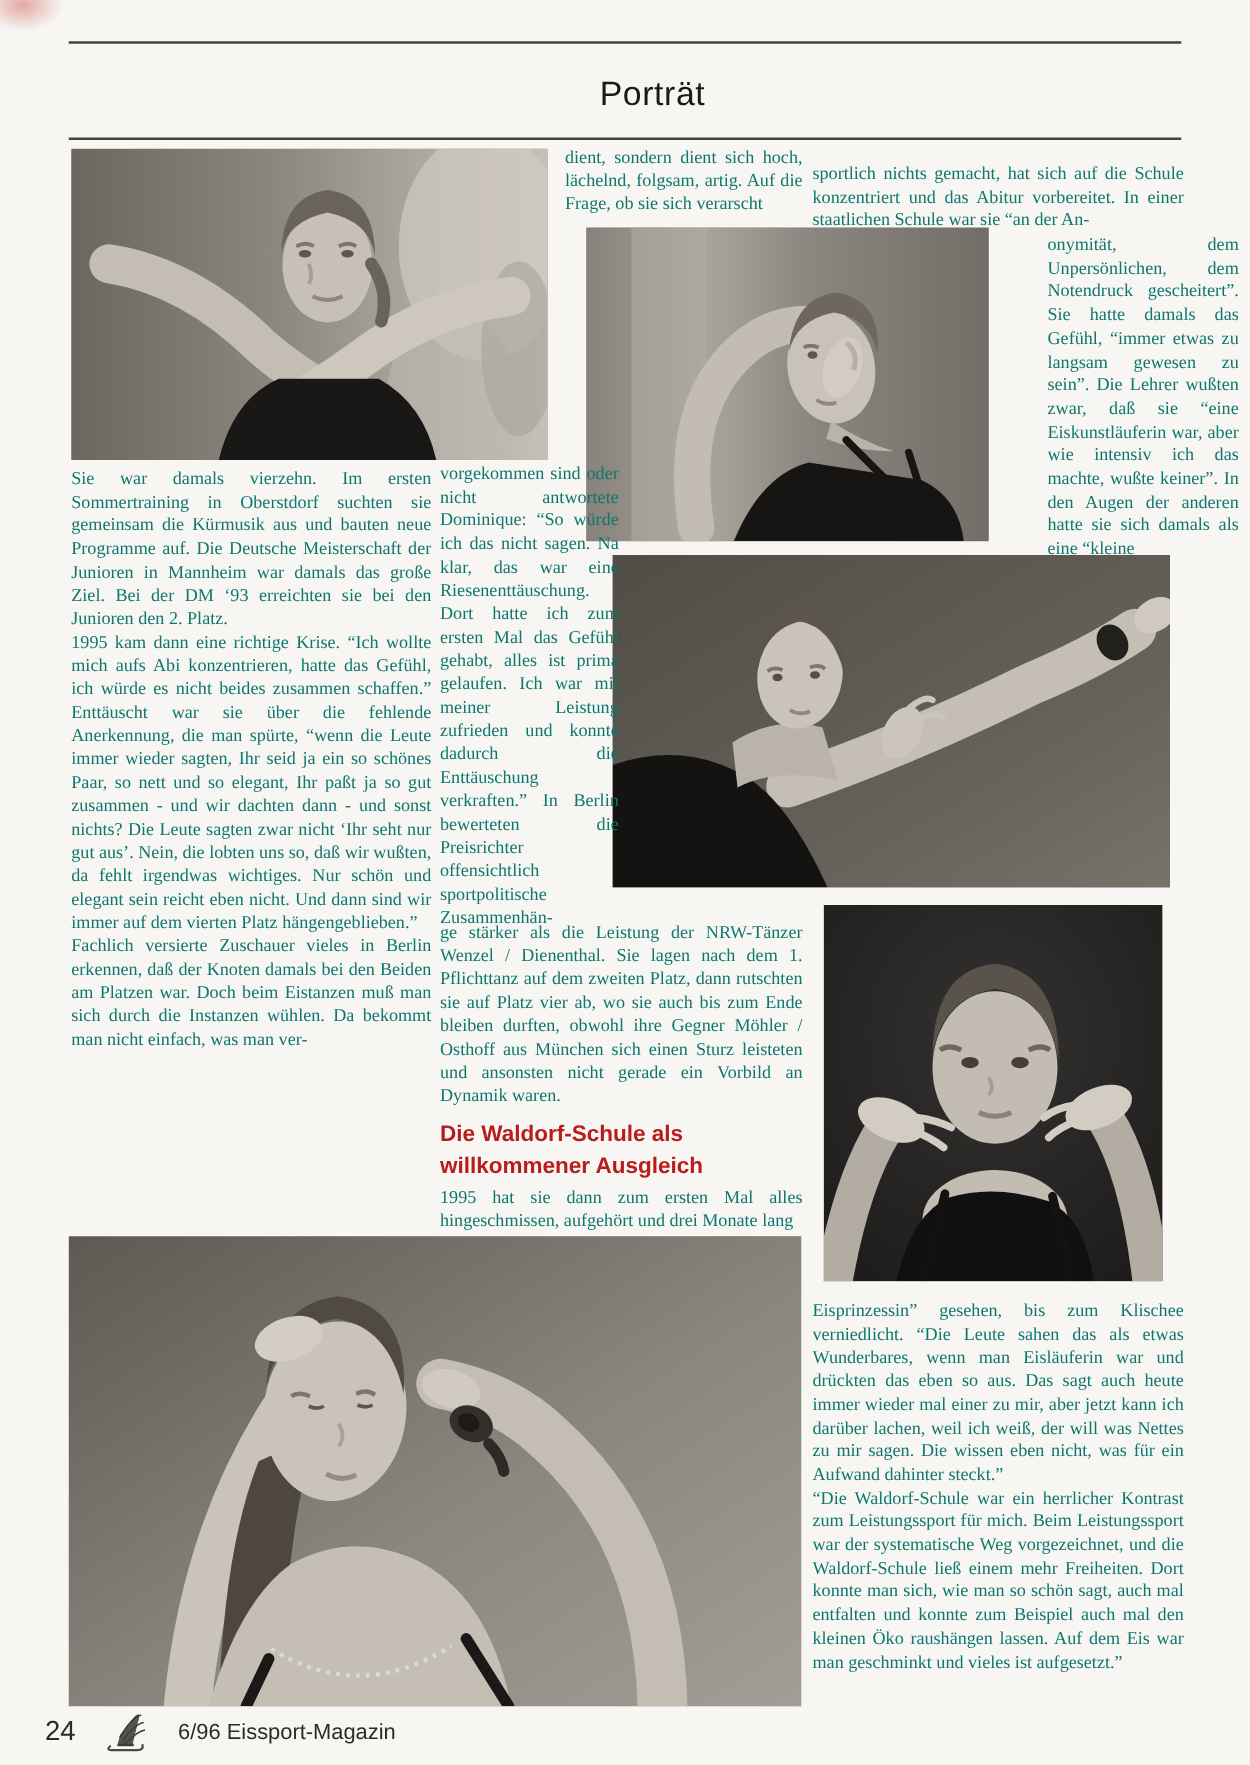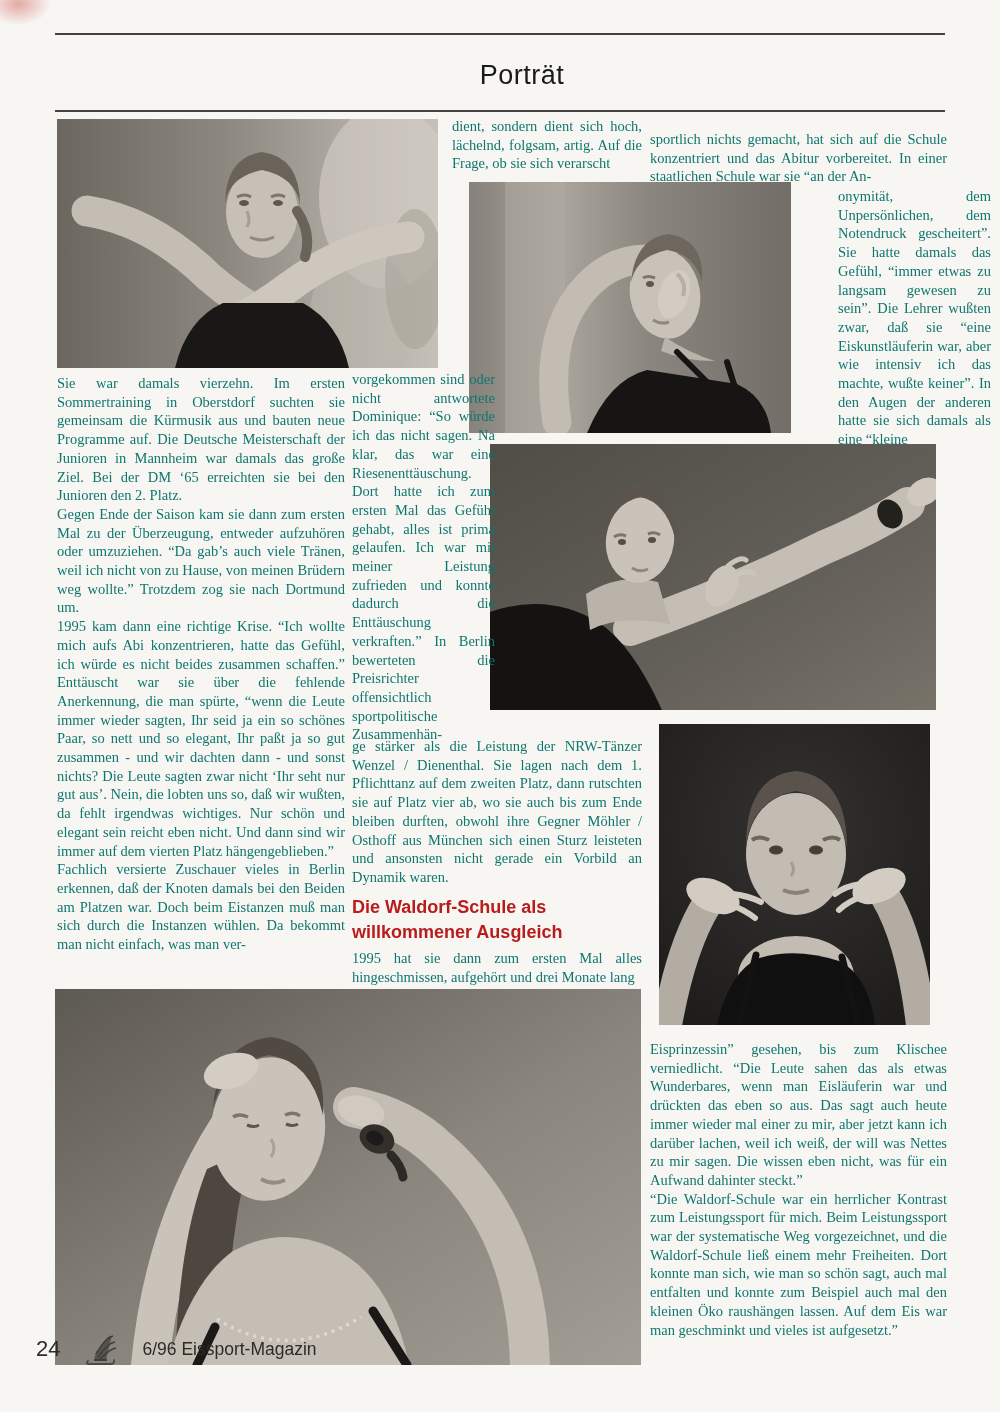--- a/index.html
+++ b/index.html
@@ -27,21 +27,21 @@
   }
   .body-text p { margin:0; }
   .section-heading {
     position:absolute; font-family:"Liberation Sans", sans-serif;
     font-weight:bold; font-size:18px; line-height:25px; color:#b91c1c;
     text-align:left;
   }
   .photo { position:absolute; margin:0; overflow:hidden; background:#8a867f; }
   .photo svg { display:block; width:100%; height:100%; }
   .footer {
-    position:absolute; left:36px; top:1332px; display:flex; align-items:center; gap:23px;
+    position:absolute; left:36px; top:1368px; display:flex; align-items:center; gap:23px;
     font-family:"Liberation Sans", sans-serif; color:#2c2b29;
   }
   .footer .page-num { font-size:22px; }
   .footer .issue { font-size:17.5px; }
   .footer .logo { display:inline-block; width:36px; height:34px; }
 </style>
 </head>
 <body>
 
 <div class="page">
@@ -197,22 +197,21 @@
 
   <div class="body-text" style="left:650px; top:117px; width:297px; height:64px;margin-top:13px;">
     <p>sportlich nichts gemacht, hat sich auf die Schule konzentriert und das Abitur vorbereitet. In einer staatlichen Schule war sie “an der An-</p>
   </div>
 
   <div class="body-text" style="left:794px; top:187px; width:153px; height:266px;margin-left:44px;">
     <p>onymität, dem Unpersönlichen, dem Notendruck gescheitert”. Sie hatte damals das Gefühl, “immer etwas zu langsam gewesen zu sein”. Die Lehrer wußten zwar, daß sie “eine Eiskunstläuferin war, aber wie intensiv ich das machte, wußte keiner”. In den Augen der anderen hatte sie sich damals als eine “kleine</p>
   </div>
 
   <div class="body-text" style="left:57px; top:374px; width:288px; height:604px;">
-    <p>Sie war damals vierzehn. Im ersten Sommertraining in Oberstdorf suchten sie gemeinsam die Kürmusik aus und bauten neue Programme auf. Die Deutsche Meisterschaft der Junioren in Mannheim war damals das große Ziel. Bei der DM ‘65 erreichten sie bei den Junioren den 2. Platz.</p>
-    <p>Gegen Ende der Saison kam sie dann zum ersten Mal zu der Überzeugung, entweder aufzuhören oder umzuziehen. “Da gab’s auch viele Tränen, weil ich nicht von zu Hause, von meinen Brüdern weg wollte.” Trotzdem zog sie nach Dortmund um.</p>
+    <p>Sie war damals vierzehn. Im ersten Sommertraining in Oberstdorf suchten sie gemeinsam die Kürmusik aus und bauten neue Programme auf. Die Deutsche Meisterschaft der Junioren in Mannheim war damals das große Ziel. Bei der DM ‘93 erreichten sie bei den Junioren den 2. Platz.</p>
     <p>1995 kam dann eine richtige Krise. “Ich wollte mich aufs Abi konzentrieren, hatte das Gefühl, ich würde es nicht beides zusammen schaffen.” Enttäuscht war sie über die fehlende Anerkennung, die man spürte, “wenn die Leute immer wieder sagten, Ihr seid ja ein so schönes Paar, so nett und so elegant, Ihr paßt ja so gut zusammen - und wir dachten dann - und sonst nichts? Die Leute sagten zwar nicht ‘Ihr seht nur gut aus’. Nein, die lobten uns so, daß wir wußten, da fehlt irgendwas wichtiges. Nur schön und elegant sein reicht eben nicht. Und dann sind wir immer auf dem vierten Platz hängengeblieben.”</p>
     <p>Fachlich versierte Zuschauer vieles in Berlin erkennen, daß der Knoten damals bei den Beiden am Platzen war. Doch beim Eistanzen muß man sich durch die Instanzen wühlen. Da bekommt man nicht einfach, was man ver-</p>
   </div>
 
   <div class="body-text" style="left:352px; top:370px; width:143px; height:356px;">
     <p>vorgekommen sind oder nicht antwortete Dominique: “So würde ich das nicht sagen. Na klar, das war eine Riesenenttäuschung. Dort hatte ich zum ersten Mal das Gefühl gehabt, alles ist prima gelaufen. Ich war mit meiner Leistung zufrieden und konnte dadurch die Enttäuschung verkraften.” In Berlin bewerteten die Preisrichter offensichtlich sportpolitische Zusammenhän-</p>
   </div>
 
   <div class="body-text" style="left:352px; top:737px; width:290px; height:155px;">
     <p>ge stärker als die Leistung der NRW-Tänzer Wenzel / Dienenthal. Sie lagen nach dem 1. Pflichttanz auf dem zweiten Platz, dann rutschten sie auf Platz vier ab, wo sie auch bis zum Ende bleiben durften, obwohl ihre Gegner Möhler / Osthoff aus München sich einen Sturz leisteten und ansonsten nicht gerade ein Vorbild an Dynamik waren.</p>

